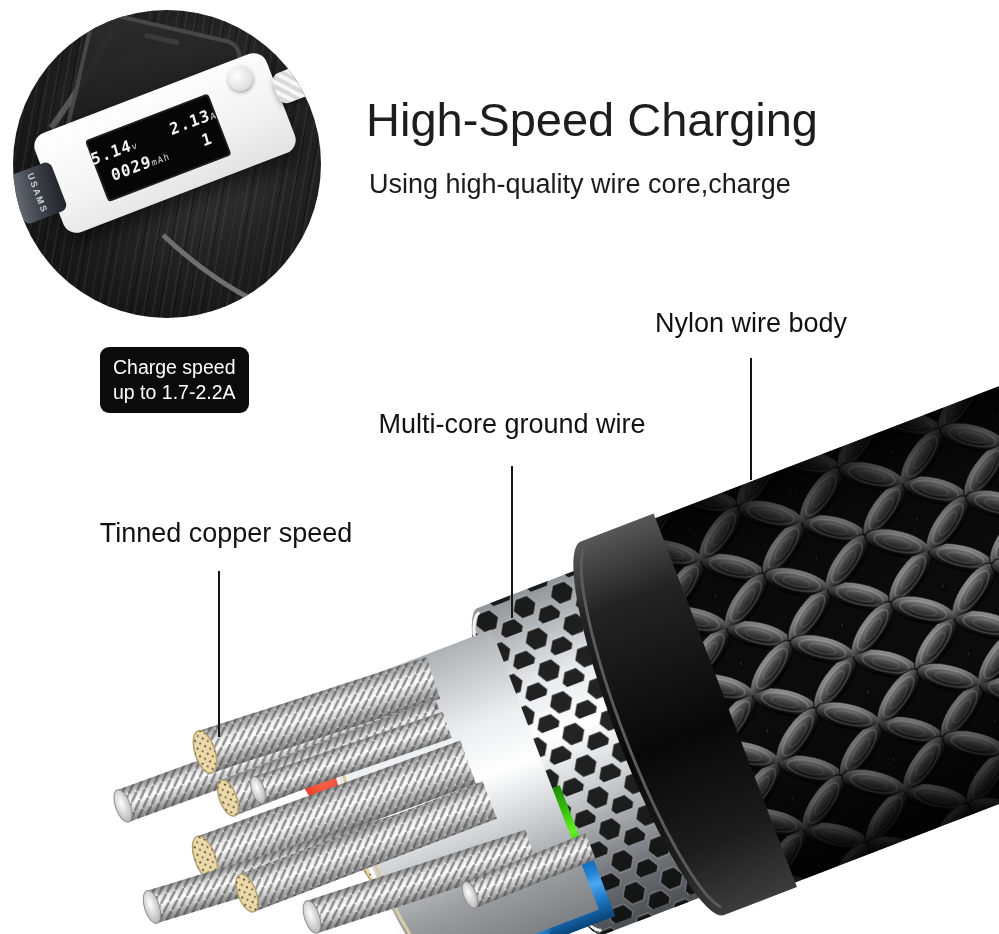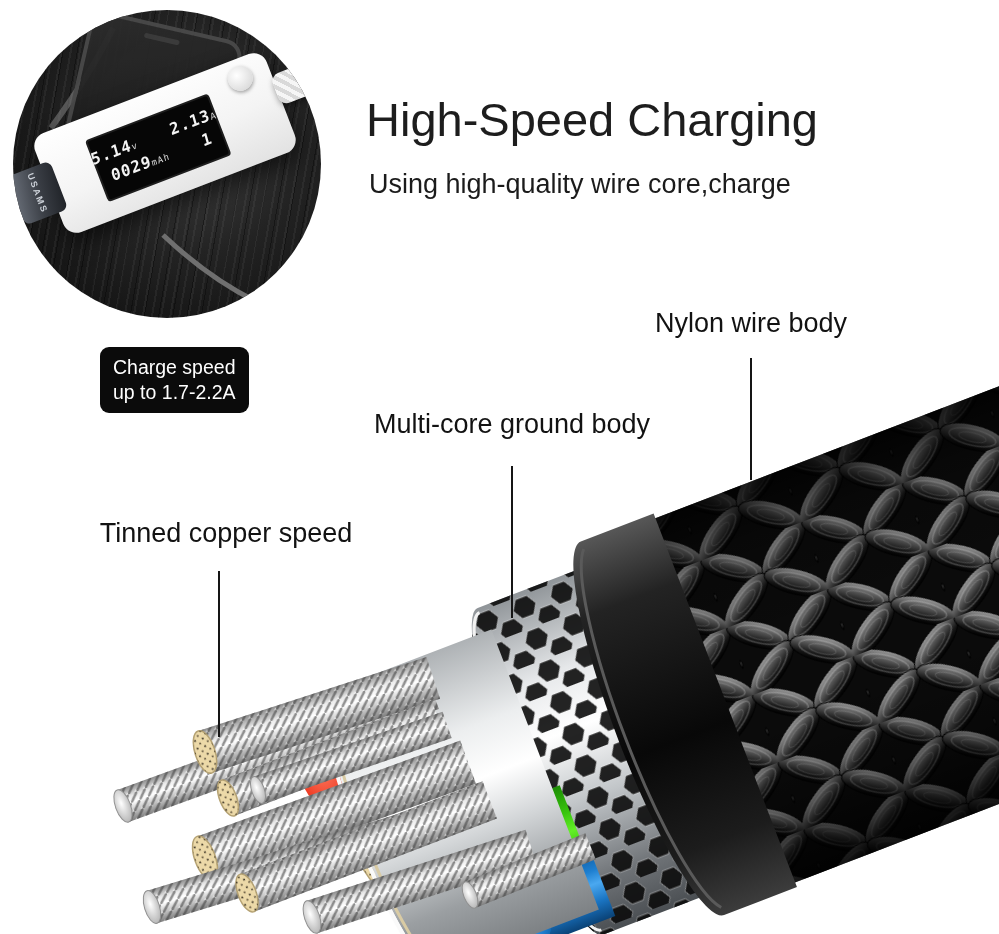--- a/index.html
+++ b/index.html
@@ -328,16 +328,16 @@
   <div class="txt hero-sub">
     <div>Using high-quality wire core,charge</div>
   </div>
 
   <div class="txt badge">
     <div>Charge speed</div>
     <div>up to 1.7-2.2A</div>
   </div>
 
   <div class="txt callout nylon">Nylon wire body</div>
-  <div class="txt callout ground">Multi-core ground body</div>
+  <div class="txt callout ground">Multi-core ground wire</div>
   <div class="txt callout copper">Tinned copper speed</div>
 
 </div>
 
 </body></html>

